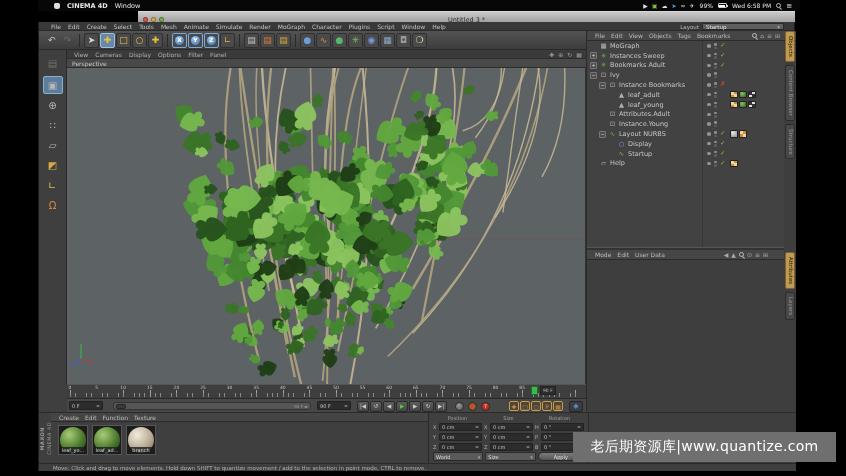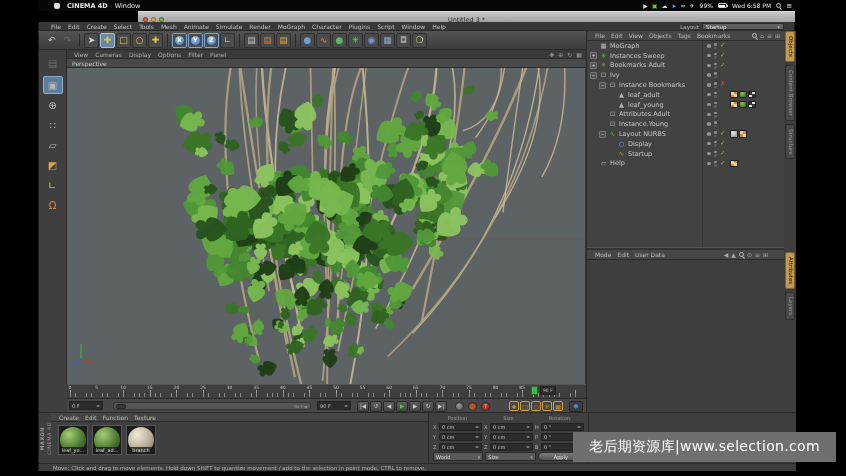--- a/index.html
+++ b/index.html
@@ -965,13 +965,13 @@
         </div>
       <div class="bottom-filler"></div>
     </div>
 
     <div class="statusbar">
       <span>Move: Click and drag to move elements. Hold down SHIFT to quantize movement / add to the selection in point mode, CTRL to remove.</span>
     </div>
   </div>
 </div>
 
-<div class="watermark">老后期资源库|www.selection.com</div>
+<div class="watermark">老后期资源库|www.quantize.com</div>
 
 </body></html>

